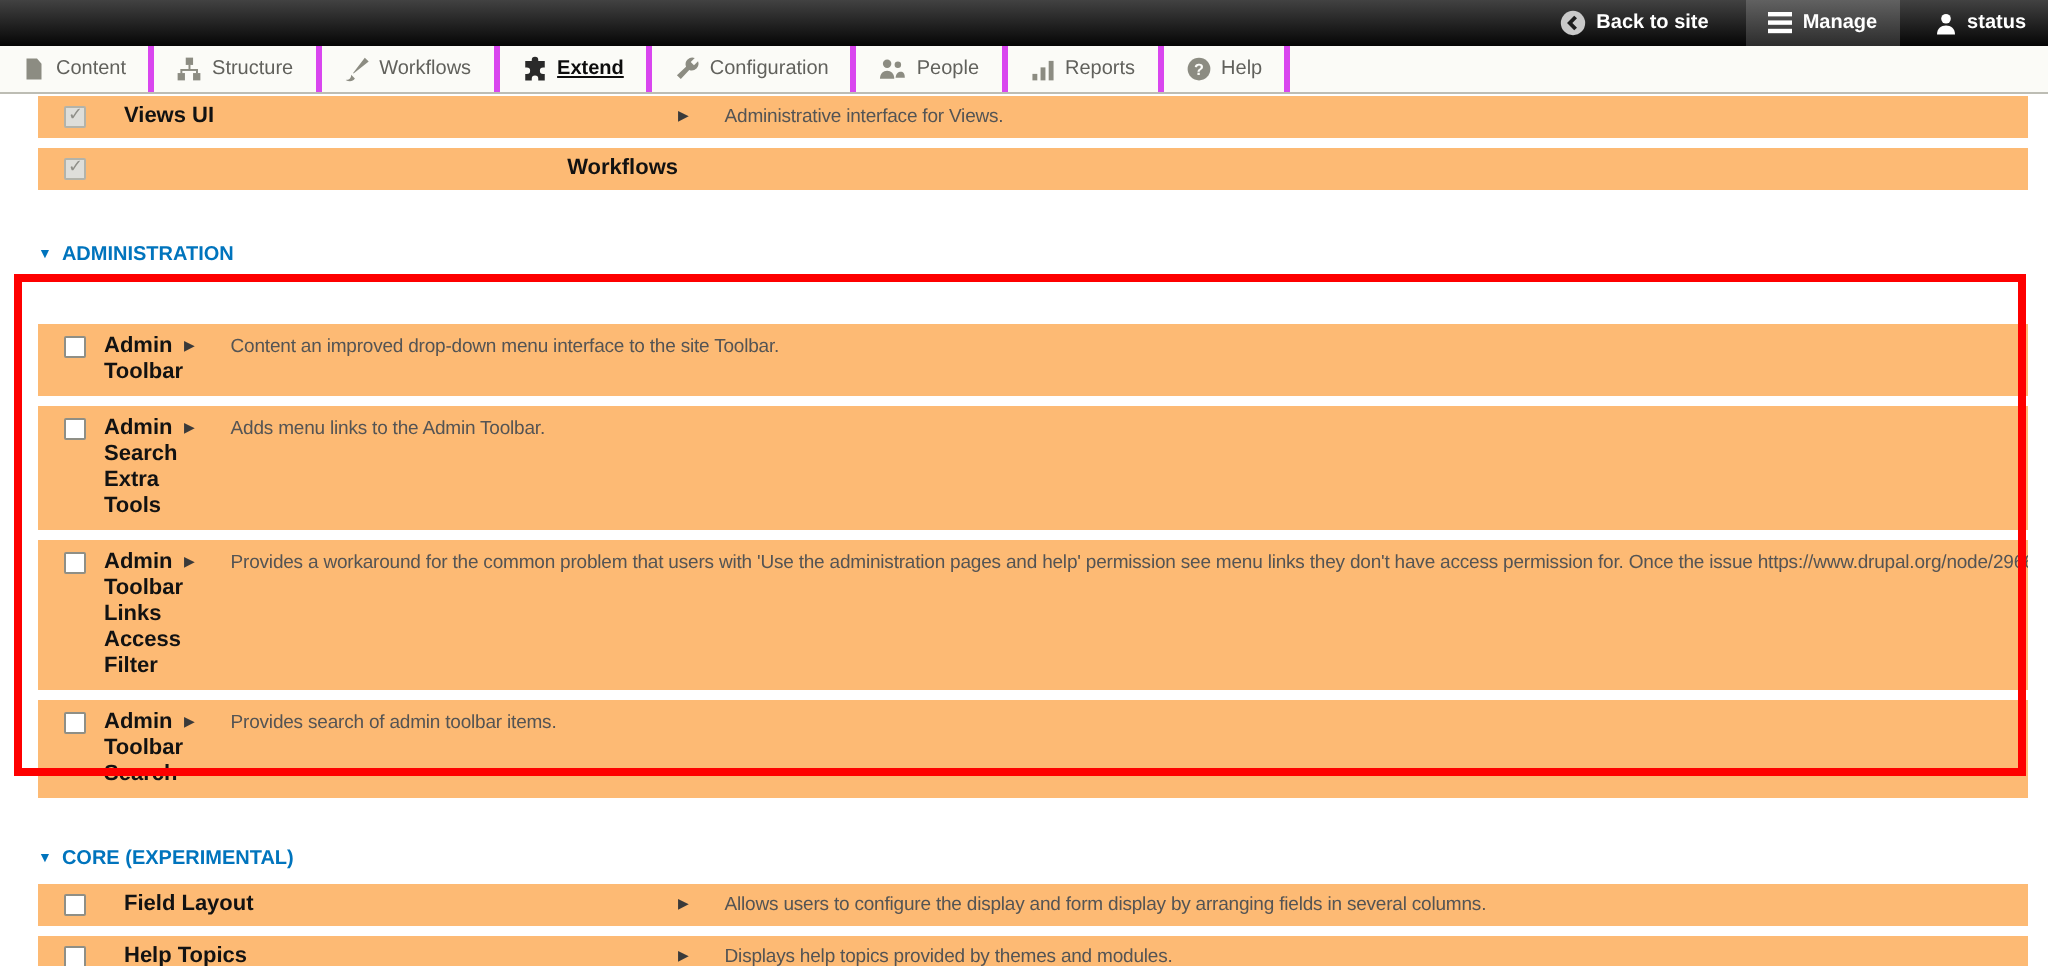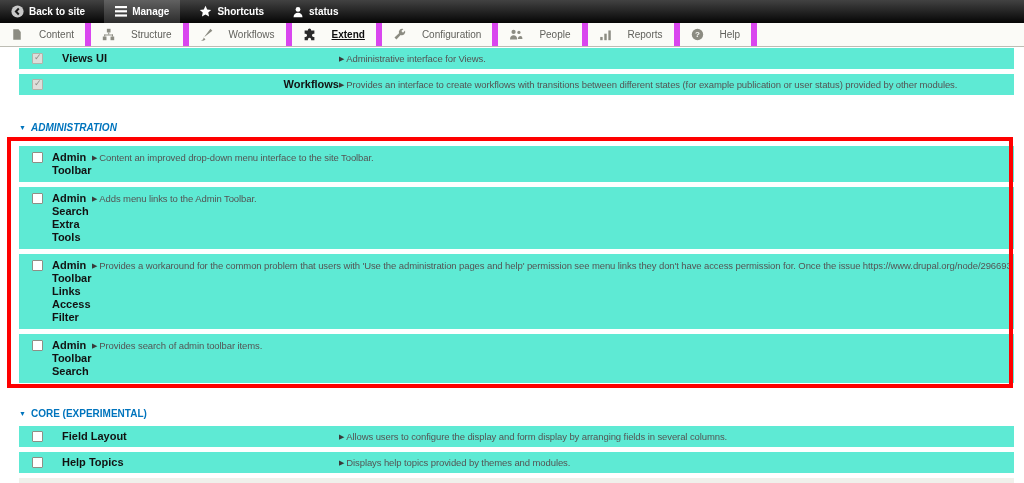--- a/index.html
+++ b/index.html
@@ -1,67 +1,67 @@
 <!DOCTYPE html>
 <html><head>
 <meta charset="utf-8">
 <style>
   * { margin:0; padding:0; box-sizing:border-box; }
   html,body { width:1024px; height:483px; overflow:hidden; background:#fff;
     font-family:"Liberation Sans", sans-serif; }
 
   
   .toolbar-black { height:23px; background:linear-gradient(#424242,#050505);
-    display:flex; align-items:stretch; color:#fff; }
+    display:flex; align-items:stretch; color:#fff;justify-content:flex-end; }
   .tb-item { display:flex; align-items:center; gap:5px; padding:0 11px;
     font-size:10px; font-weight:bold; color:#fff; cursor:pointer; white-space:nowrap; }
   .tb-item.manage { background:linear-gradient(#616161,#2c2c2c); margin-left:8px; }
   .tb-item.shortcuts { margin-left:8px; }
   .tb-item.user { margin-left:6px; }
   .tb-item svg { display:block; }
 
   
   .toolbar-tabs { height:24px; background:#fbfbf7; border-bottom:1px solid #bdbdb4;
     display:flex; align-items:stretch; }
-  .tab { display:flex; align-items:center; gap:16px; padding:0 11px; font-size:10px;
-    color:#61615c; border-right:6px solid #d946ef; cursor:pointer; white-space:nowrap;text-align:right; }
+  .tab { display:flex; align-items:center; gap:5px; padding:0 11px; font-size:10px;
+    color:#61615c; border-right:3px solid #d946ef; cursor:pointer; white-space:nowrap;text-align:right; }
   .tab svg { color:#8c8c82; display:block; }
   .tab.active { color:#0d0d0d; font-weight:bold; text-decoration:underline; }
   .tab.active svg { color:#2a2a2a; }
 
   
   .main { position:relative; padding:1px 10px 0 19px; }
 
-  .module-row { display:flex; align-items:flex-start; background:#5eead4;
+  .module-row { display:flex; align-items:flex-start; background:#fdba74;
     margin-bottom:5px; padding:4px 0 4px 13px; }
   .row-check { width:13px; flex:none; padding-top:1px; }
   .cb { width:11px; height:11px; border:1px solid #8f8f86; background:#fff;
     border-radius:1px; display:block; position:relative; }
   .cb.checked.disabled { background:#dededa; border-color:#b3b3aa; }
   .cb.checked.disabled::after { content:"✓"; position:absolute; top:-2px; left:1px;
     font-size:9px; color:#8f8f89; }
   .row-name { font-size:11px; font-weight:bold; color:#121212; line-height:13px; flex:none; }
-  .row-desc { flex:1 1 auto; display:flex; align-items:flex-start; gap:2px;
+  .row-desc { flex:1 1 auto; display:flex; align-items:flex-start; gap:18px;
     font-size:9.5px; letter-spacing:-0.1px; color:#545454; line-height:13px;
     white-space:nowrap; overflow:hidden; min-width:0; }
   .twisty { font-size:7px; line-height:13px; color:#3a3a3a; flex:none; }
 
   
   .core-row .row-name { margin-left:17px; width:277px; }
   
   .admin-row { padding-top:5px; padding-bottom:5px; }
   .admin-row .row-name { margin-left:7px; width:40px; }
 
   .row-top { margin-top:0; }
   .row-workflows { margin-bottom:0;text-align:right; }
 
   .section-header { display:flex; align-items:center; gap:5px; font-size:10px;
     font-weight:bold; color:#0074bd; line-height:13px; cursor:pointer; }
   .section-header .sh-twisty { font-size:7px; color:#0074bd; }
-  .hdr-admin { margin-top:26px; margin-bottom:12px;font-style:italic; }
+  .hdr-admin { margin-top:26px; margin-bottom:28px; }
   .hdr-core { margin-top:24px; margin-bottom:6px; }
 
   .highlight-box { position:absolute; left:7px; top:90px; width:1006px; height:251px;
     border:4px solid #fe0000; z-index:5; pointer-events:none; }
 
   .partial-row { background:#f0f0eb; height:21px; margin-bottom:0; }
 </style>
 </head>
 <body>
 
@@ -77,28 +77,20 @@
   </div>
   <div class="tb-item manage">
     <span>
         <svg width="12" height="11" viewBox="0 0 12 11" fill="#fff">
           <rect y="0" width="12" height="2.2"></rect>
           <rect y="4.2" width="12" height="2.2"></rect>
           <rect y="8.4" width="12" height="2.2"></rect>
         </svg>
       </span>
     <span>Manage</span>
-  </div>
-  <div class="tb-item shortcuts">
-    <span>
-        <svg width="13" height="13" viewBox="0 0 16 16" fill="#fff">
-          <path d="M8 1l2.1 4.4 4.9.6-3.6 3.3 1 4.8L8 11.6 3.6 14.1l1-4.8L1 6l4.9-.6z"></path>
-        </svg>
-      </span>
-    <span>Shortcuts</span>
   </div>
   <div class="tb-item user">
     <span>
         <svg width="12" height="12" viewBox="0 0 16 16" fill="#fff">
           <circle cx="8" cy="4.5" r="3.2"></circle>
           <path d="M2 15c0-4 2.7-6 6-6s6 2 6 6z"></path>
         </svg>
       </span>
     <span>status</span>
   </div>
@@ -195,24 +187,20 @@
     <span class="row-desc">
         <span class="twisty">▶</span>
         <span>Administrative interface for Views.</span>
       </span>
   </div>
   <div class="module-row core-row row-workflows">
     <span class="row-check">
         <span class="cb checked disabled"></span>
       </span>
     <span class="row-name">Workflows</span>
-    <span class="row-desc">
-        <span class="twisty">▶</span>
-        <span>Provides an interface to create workflows with transitions between different states (for example publication or user status) provided by other modules.</span>
-      </span>
   </div>
 
   <div class="section-header hdr-admin">
     <span class="sh-twisty">▼</span>
     <span>ADMINISTRATION</span>
   </div>
 
   <div class="module-row admin-row">
     <span class="row-check">
         <span class="cb"></span>

